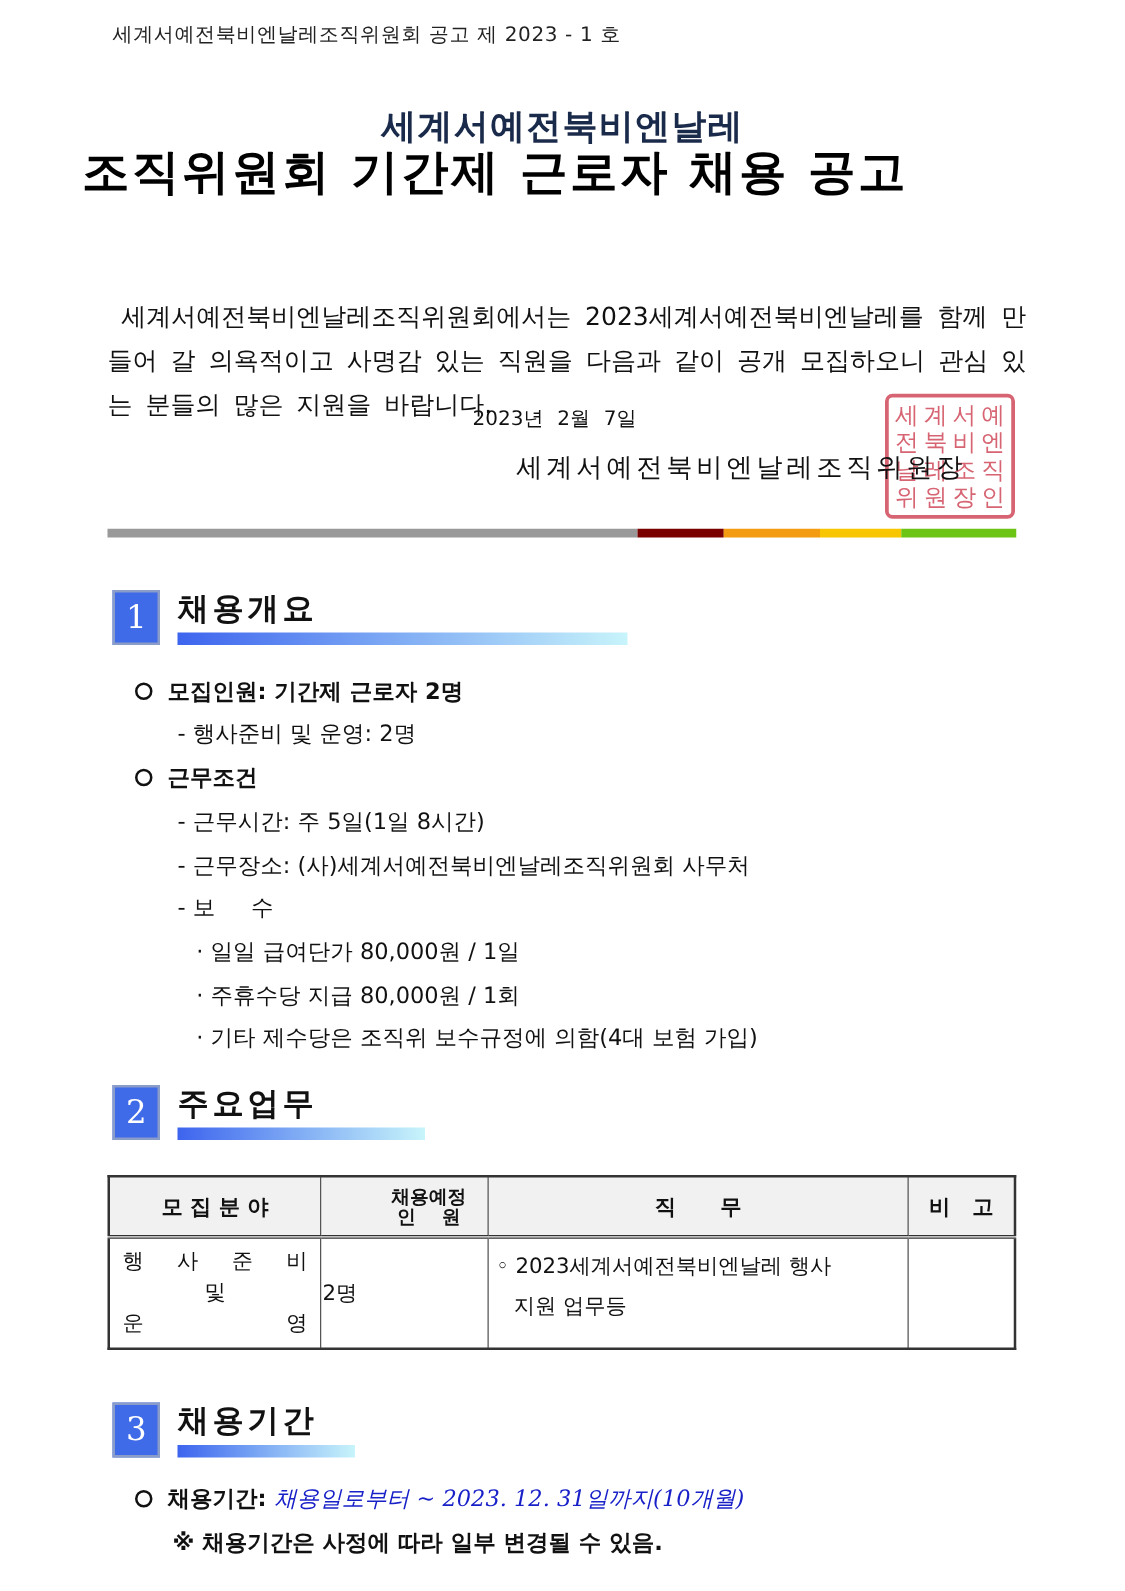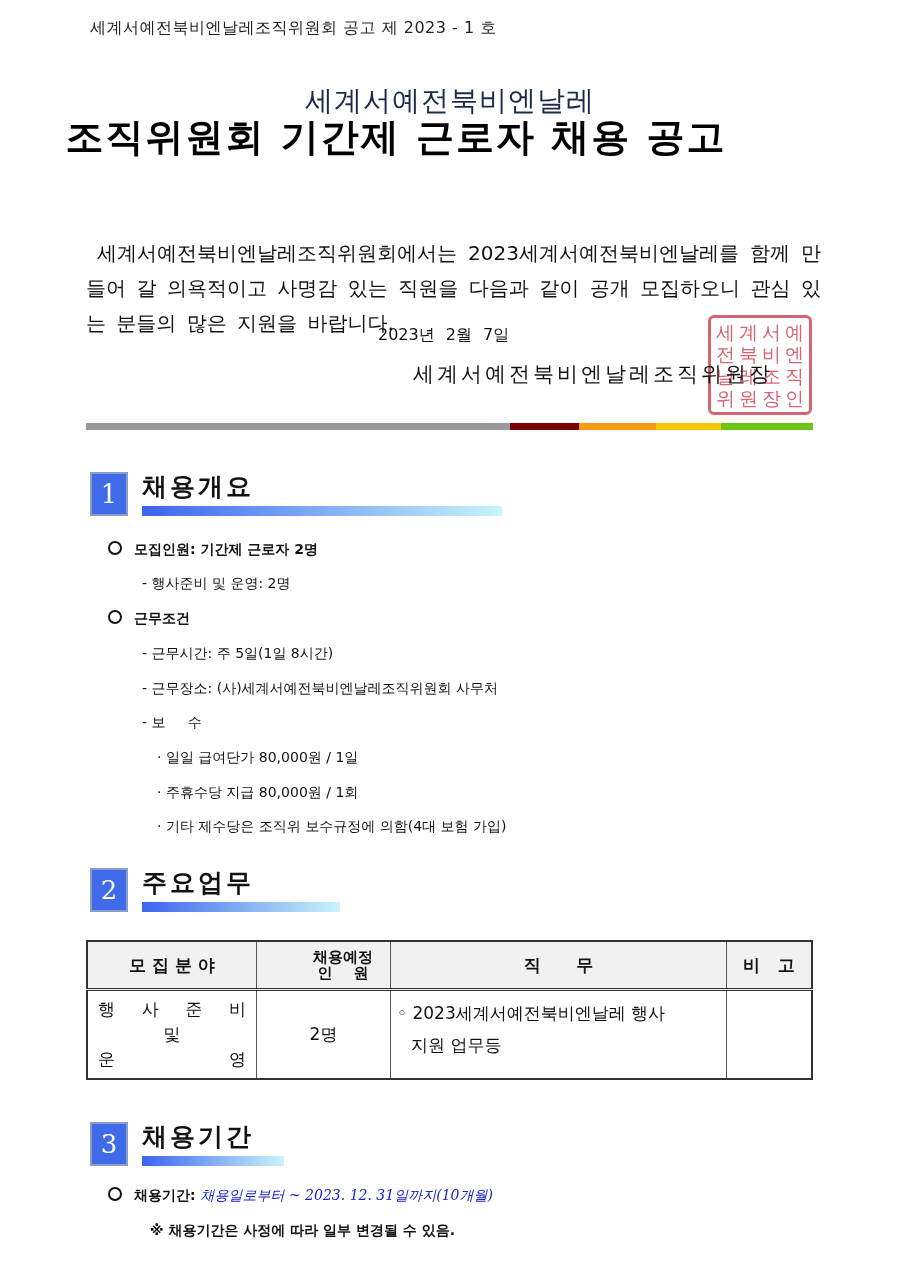--- a/index.html
+++ b/index.html
@@ -3,21 +3,21 @@
   <meta charset="utf-8">
   <style>
     html, body { margin: 0; padding: 0; background: #ffffff; }
     body {
       width: 900px; height: 1273px; position: relative; overflow: hidden;
       font-family: "DejaVu Sans", "Liberation Sans", sans-serif; color: #111;
     }
     .abs { position: absolute; }
     .doc-number { left: 90px; top: 18px; font-size: 16px; letter-spacing: 0.5px; color: #222; }
     .subtitle { left: 0; width: 900px; top: 82px; text-align: center; font-family: "DejaVu Serif", serif;
-      font-size: 28px; color: #1a2a4a; font-weight: normal; letter-spacing: 1px; }
+      font-size: 28px; color: #1a2a4a; font-weight: bold; letter-spacing: 1px; }
     .title { left: 0; width: 792px; top: 112px; text-align: center; font-size: 38px; font-weight: bold;
       letter-spacing: 2px; color: #000; }
     .intro { left: 86px; width: 735px; top: 192px; font-size: 20px; line-height: 35px; color: #111;
       text-align: justify; text-align-last: left; word-spacing: 4px; margin-top: 44px; }
     .date { left: 378px; top: 325px; font-size: 16px; color: #111; word-spacing: 6px; }
     .issuer { left: 413px; top: 360px; font-size: 21px; letter-spacing: 3px; color: #111; z-index: 2; }
     .stamp { left: 708px; top: 315px; width: 104px; height: 100px; border: 3px solid #d04a5a; border-radius: 6px;
       box-sizing: border-box; display: grid; grid-template-columns: repeat(4, 1fr); grid-template-rows: repeat(4, 1fr);
       padding: 3px; opacity: 0.85; z-index: 1; }
     .stamp span { color: #d04a5a; font-size: 19px; font-family: "DejaVu Serif", serif; line-height: 22px; text-align: center; }
@@ -25,35 +25,35 @@
     .colorbar div { height: 100%; }
 
     .sec-head { left: 90px; }
     .sec-num { position: absolute; left: 0; top: 0; width: 38px; height: 44px; background: #3f6ae8;
       border: 2px solid #8a9cc8; box-sizing: border-box; color: #fff; font-family: "DejaVu Serif", serif;
       font-size: 26px; text-align: center; line-height: 40px; }
     .sec-title { position: absolute; left: 52px; top: -2px; font-size: 25px; font-weight: bold; letter-spacing: 3px; white-space: nowrap; }
     .sec-bar { position: absolute; left: 52px; top: 34px; height: 10px;
       background: linear-gradient(90deg, #3d64ee 0%, #7aa6f4 45%, #c8f4fb 100%); }
 
-    .line { font-size: 14px; color: #111; white-space: nowrap; }
+    .line { font-size: 18px; color: #111; white-space: nowrap; }
     .bold { font-weight: bold; }
     .circ { display: inline-block; width: 14px; height: 14px; border: 2px solid #111; border-radius: 50%;
       box-sizing: border-box; margin-right: 12px; vertical-align: -1px; }
 
     table.duty { position: absolute; left: 86px; top: 940px; width: 727px; border-collapse: collapse; font-size: 17px; }
     table.duty th, table.duty td { border: 1px solid #555; }
     table.duty { border: 2px solid #333; }
     table.duty th { background: #f1f1f1; height: 44px; font-weight: bold; border-bottom: 3px double #333; }
     table.duty td { height: 80px; vertical-align: middle; }
     .th-multi { font-size: 15px; line-height: 16px; }
     .cell-field { padding: 0 10px; }
     .cell-field .row { display: flex; justify-content: space-between; line-height: 25px; }
     .cell-field .row.center { justify-content: center; }
-    .cell-count { text-align: center; }
+    .cell-count { }
     .cell-duty { padding-left: 6px; line-height: 32px; vertical-align: top !important; padding-top: 6px; }
     .period-blue { color: #1820c8; font-style: italic; font-family: "DejaVu Serif", serif; }
   </style>
 </head>
 <body>
 
 <div class="abs doc-number">세계서예전북비엔날레조직위원회 공고 제 2023 - 1 호</div>
 <div class="abs subtitle">세계서예전북비엔날레</div>
 <div class="abs title">조직위원회 기간제 근로자 채용 공고</div>
 
@@ -149,13 +149,13 @@
   </tbody>
 </table>
 
 <div class="abs sec-head" style="top:1122px;">
   <div class="sec-num">3</div>
   <div class="sec-title">채용기간</div>
   <div class="sec-bar" style="width:142px;"></div>
 </div>
 
 <div class="abs line" style="left:108px; top:1187px;"><span class="circ"></span><span class="bold">채용기간: </span><span class="period-blue">채용일로부터 ~ 2023. 12. 31일까지(10개월)</span></div>
-<div class="abs line bold" style="left:138px; top:1222px;margin-left:12px;">※ 채용기간은 사정에 따라 일부 변경될 수 있음.</div>
+<div class="abs line bold" style="left:138px; top:1222px;">※ 채용기간은 사정에 따라 일부 변경될 수 있음.</div>
 
 </body></html>

